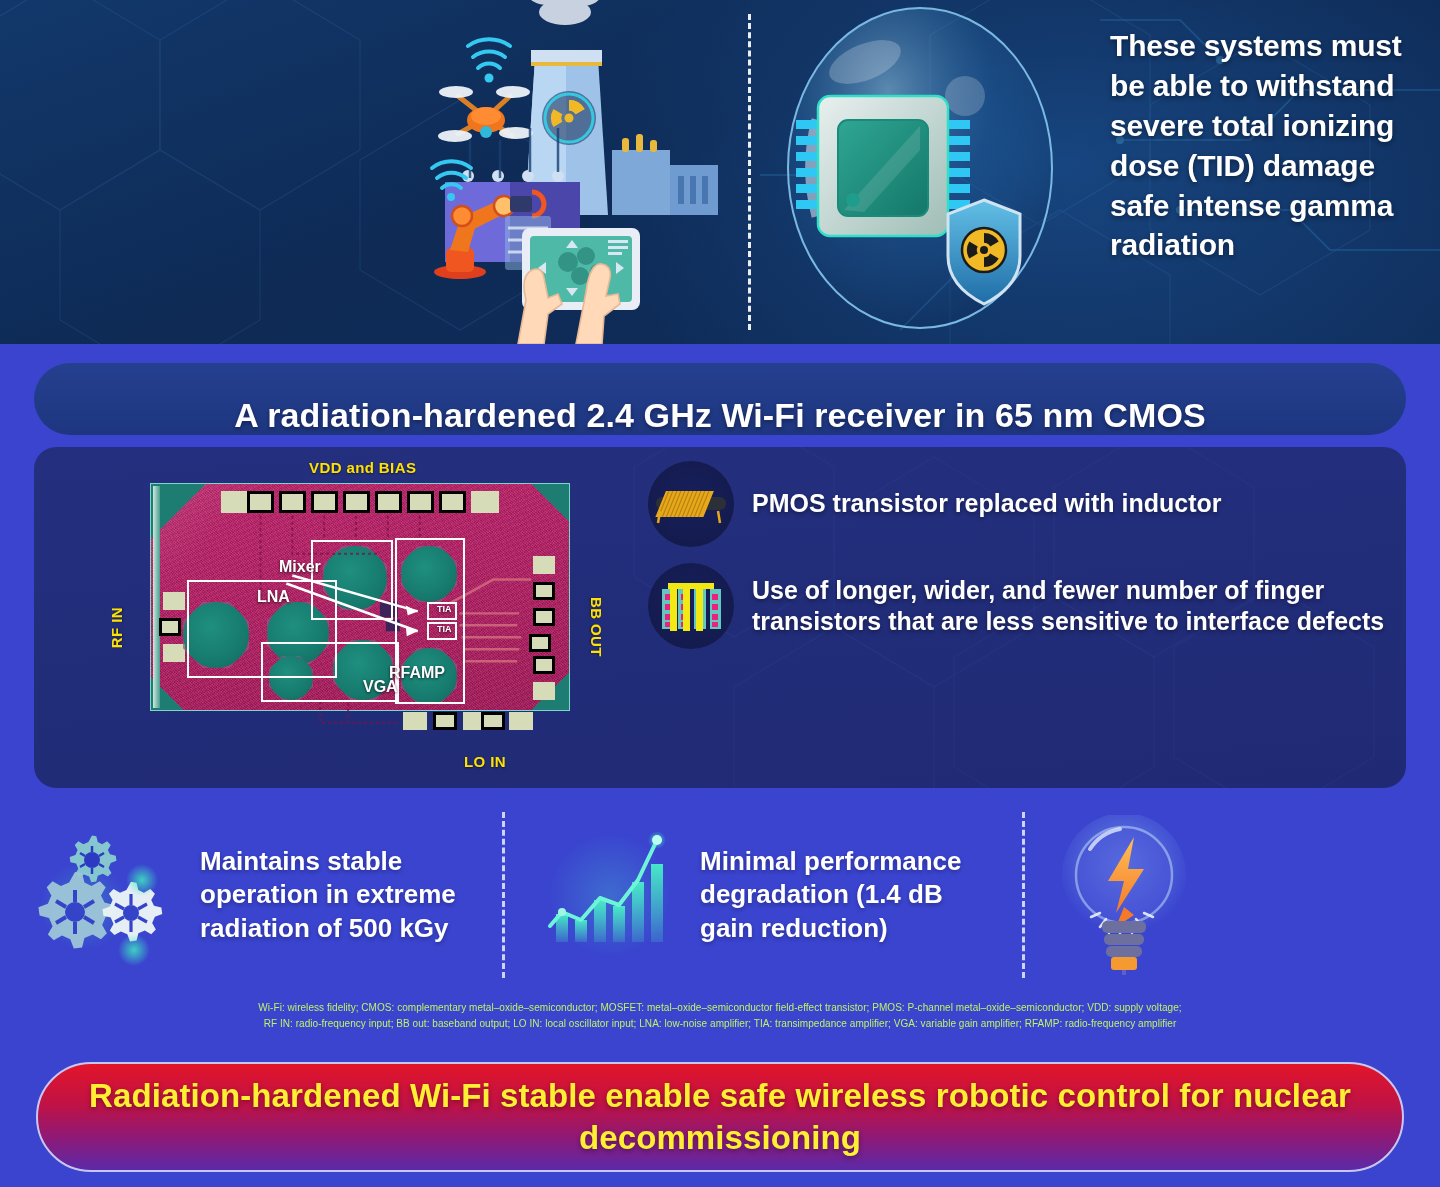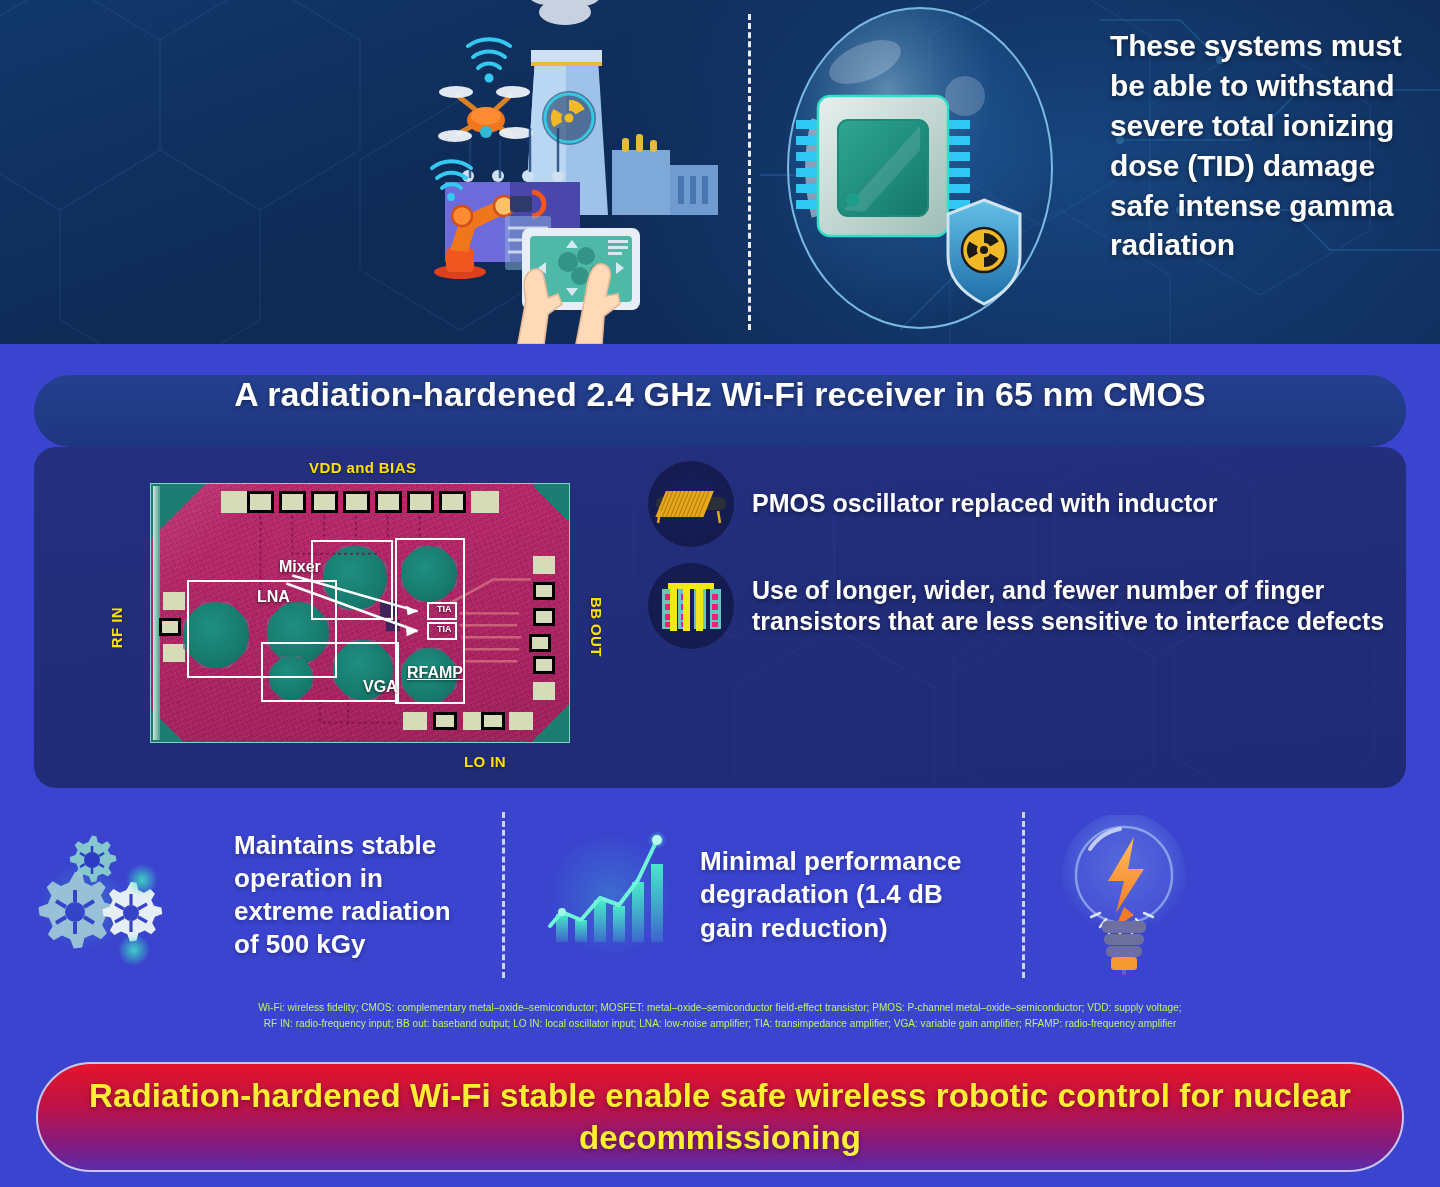--- a/index.html
+++ b/index.html
@@ -34,21 +34,21 @@
 
   
   .scene { position:absolute; left:350px; top:0; width:400px; height:344px; }
   .scene2 { position:absolute; left:760px; top:0; width:360px; height:344px; }
 
   
   .title-pill {
     position: absolute; left: 34px; top: 363px; width: 1372px; height: 72px;
     background: linear-gradient(180deg, #25408f 0%, #1e3680 100%);
     border-radius: 36px;
-    display: flex; align-items: flex-start; justify-content: center; margin-top: 12px;
+    display: flex; align-items: flex-end; justify-content: center;
   }
   .title-pill span {
     color: #ffffff; font-weight: bold; font-size: 34px; letter-spacing: .1px;
     text-shadow: 0 2px 4px rgba(0,0,0,.38);
   }
 
   
   .mid-panel {
     position: absolute; left: 34px; top: 447px; width: 1372px; height: 341px;
     background: linear-gradient(175deg, #24307f 0%, #202a74 100%);
@@ -65,21 +65,21 @@
   .die-label.vdd  { left: 195px; top: 2px; }
   .die-label.loin { left: 350px; top: 296px; }
   .die-label.rfin {
     left: -6px; top: 150px; writing-mode: vertical-rl;
     transform: rotate(180deg);
   }
   .die-label.bbout {
     left: 474px; top: 140px; writing-mode: vertical-rl;
   }
   .die-photo {
-    position: absolute; left: 36px; top: 26px; width: 420px; height: 260px;
+    position: absolute; left: 36px; top: 26px; width: 420px; height: 228px;
     background:
       linear-gradient(135deg, rgba(255,255,255,.10) 0%, rgba(0,0,0,0) 18%),
       repeating-linear-gradient(38deg, rgba(0,0,0,.09) 0 1px, rgba(255,255,255,.05) 1px 2px),
       repeating-linear-gradient(128deg, rgba(0,0,0,.07) 0 1px, rgba(255,255,255,.04) 1px 2px),
       linear-gradient(170deg, #c4246e 0%, #b81f66 50%, #a81a5c 100%);
     border: 1px solid #7fd6c8;
   }
   .die-corner {
     position:absolute; left:0; top:0; width:60px; height:60px;
     background: linear-gradient(135deg, #1e7d72 0%, #1e7d72 45%, transparent 46%);
@@ -510,21 +510,21 @@
         </g>
         <g fill="#ffffff">
           <path d="M268 128 l-12 -6 l2 10 Z"></path>
             <path d="M268 148 l-12 -5 l1 10 Z"></path>
         </g>
       </svg>
 
       <div class="die-txt" style="left:128px;top:74px;font-size:16px;">Mixer</div>
       <div class="die-txt" style="left:106px;top:104px;font-size:16px;">LNA</div>
       <div class="die-txt" style="left:212px;top:194px;font-size:16px;">VGA</div>
-      <div class="die-txt" style="left:256px;top:180px;font-size:16px;text-decoration:underline;">RFAMP</div>
+      <div class="die-txt" style="left:238px;top:180px;font-size:16px;">RFAMP</div>
       <div class="die-txt" style="left:286px;top:120px;font-size:9px;">TIA</div>
       <div class="die-txt" style="left:286px;top:140px;font-size:9px;">TIA</div>
     </div>
   </div>
 
   <div class="bullets">
 
 
     <div class="bullet">
       <div class="ic">
@@ -545,21 +545,21 @@
               <path d="M69 30 L69 56"></path>
                 <path d="M73 30 L73 56"></path>
             </g>
           </g>
           <g stroke="#e8a81c" stroke-width="2.5" fill="none">
             <path d="M12 50 L10 62"></path>
               <path d="M70 50 L72 62"></path>
           </g>
         </svg>
       </div>
-      <div class="tx">PMOS oscillator replaced with inductor</div>
+      <div class="tx">PMOS transistor replaced with inductor</div>
     </div>
 
     <div class="bullet">
       <div class="ic">
         <svg viewBox="0 0 86 86">
           <g fill="#63c8c0">
             <rect x="14" y="26" width="12" height="40"></rect>
               <rect x="30" y="26" width="12" height="40"></rect>
             <rect x="46" y="26" width="12" height="40"></rect>
               <rect x="62" y="26" width="11" height="40"></rect>
@@ -591,21 +591,21 @@
         </svg>
       </div>
       <div class="tx">Use of longer, wider, and fewer number of finger transistors that are less sensitive to interface defects</div>
     </div>
 
   </div>
 </div>
 
 <div class="benefits">
 
-  <div class="ben" style="left:30px;width:450px;gap:34px;">
+  <div class="ben" style="left:30px;width:450px;">
     <div class="bi" style="width:170px;height:150px;">
       <svg viewBox="0 0 170 150">
         <defs>
           <radialGradient id="glow1" cx="50%" cy="50%" r="50%">
             <stop offset="0%" stop-color="#3ee8c0" stop-opacity=".85"></stop>
             <stop offset="100%" stop-color="#3ee8c0" stop-opacity="0"></stop>
           </radialGradient>
           <g id="gearShape">
             <path d="M0 -34 L6 -33 L8 -25 L14 -22 L21 -26 L26 -21 L22 -14 L25 -8 L33 -6 L34 1 L26 4 L23 11 L27 18 L22 23 L15 19 L8 22 L6 30 L-1 31 L-4 23 L-11 20 L-18 24 L-23 19 L-19 12 L-22 5 L-30 3 L-31 -4 L-23 -7 L-20 -14 L-24 -21 L-19 -26 L-12 -22 L-5 -25 Z"></path>
           </g>

